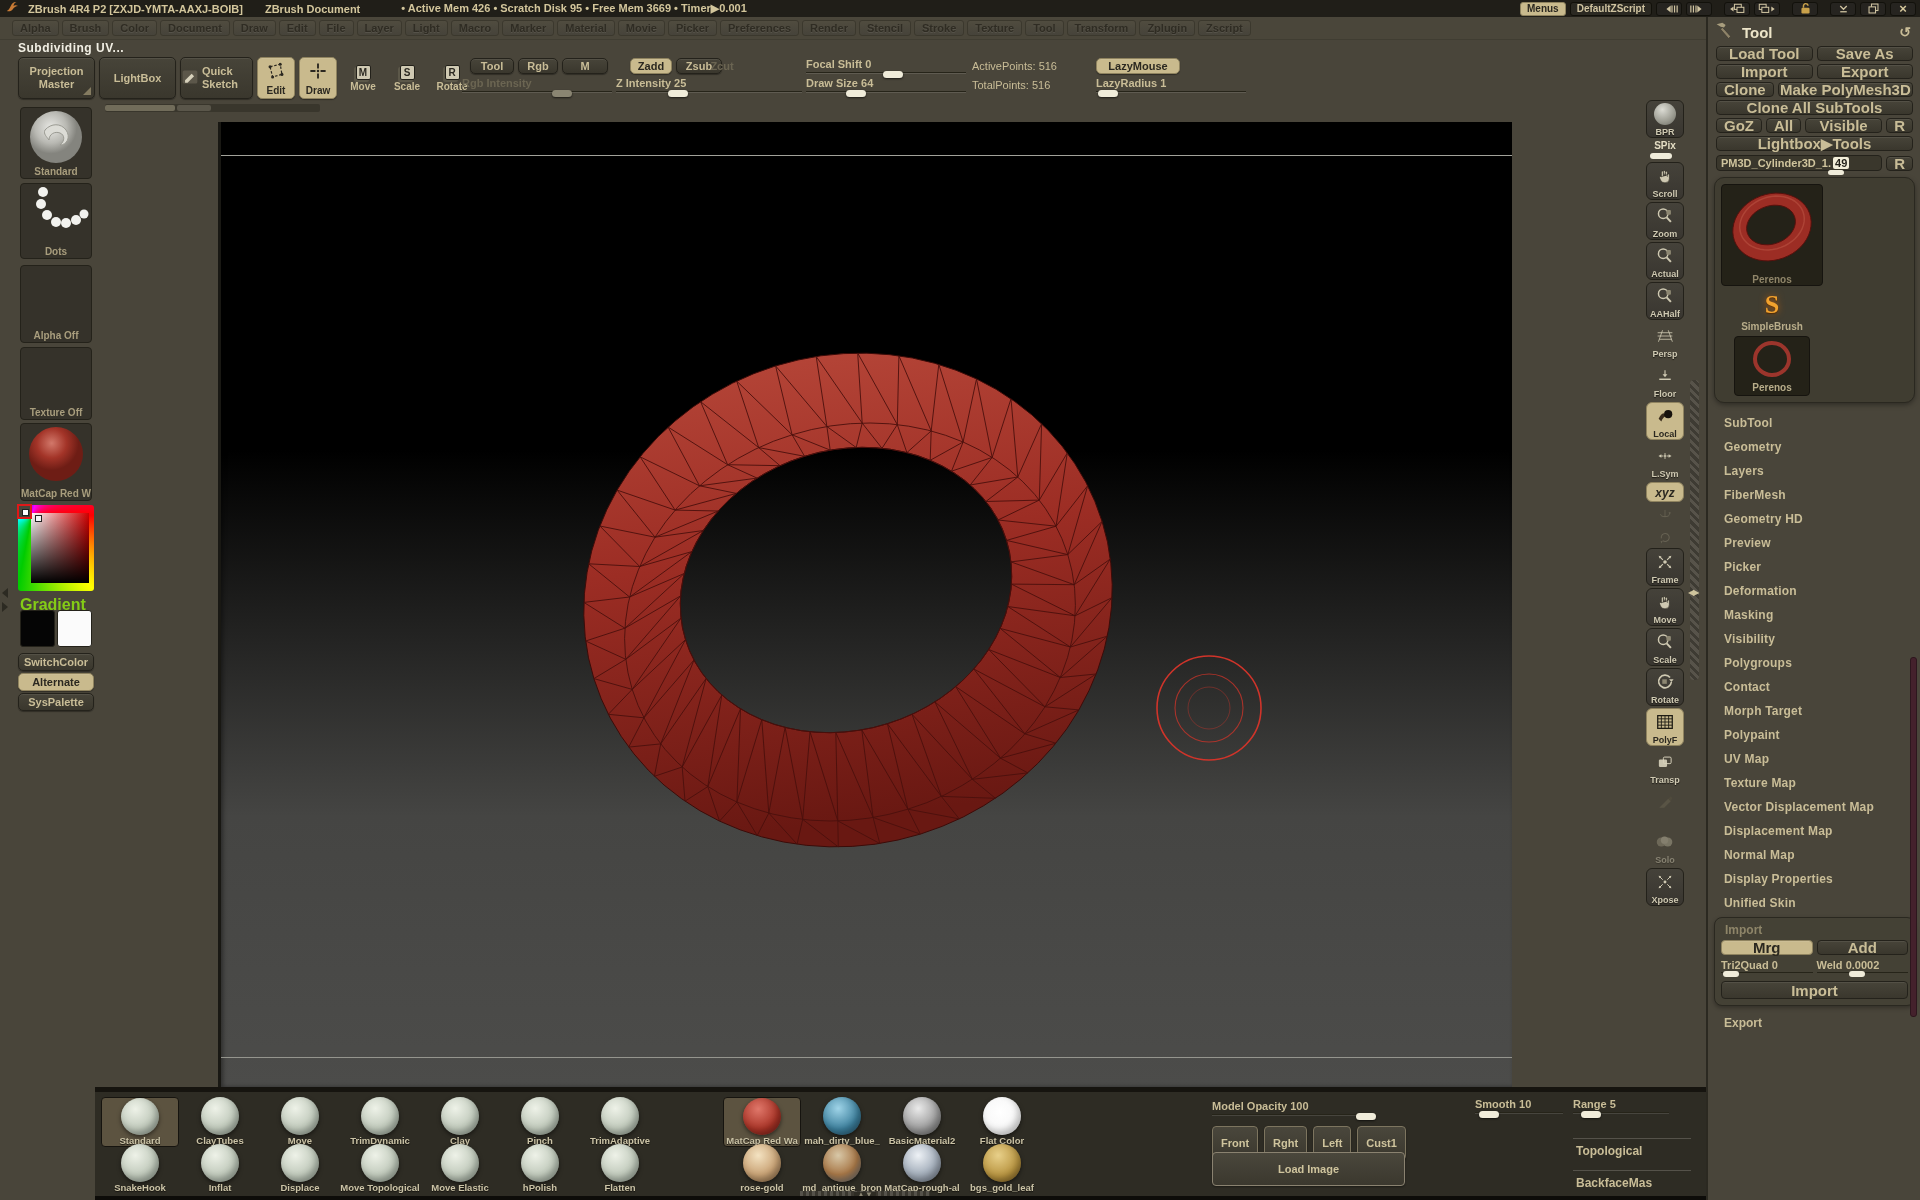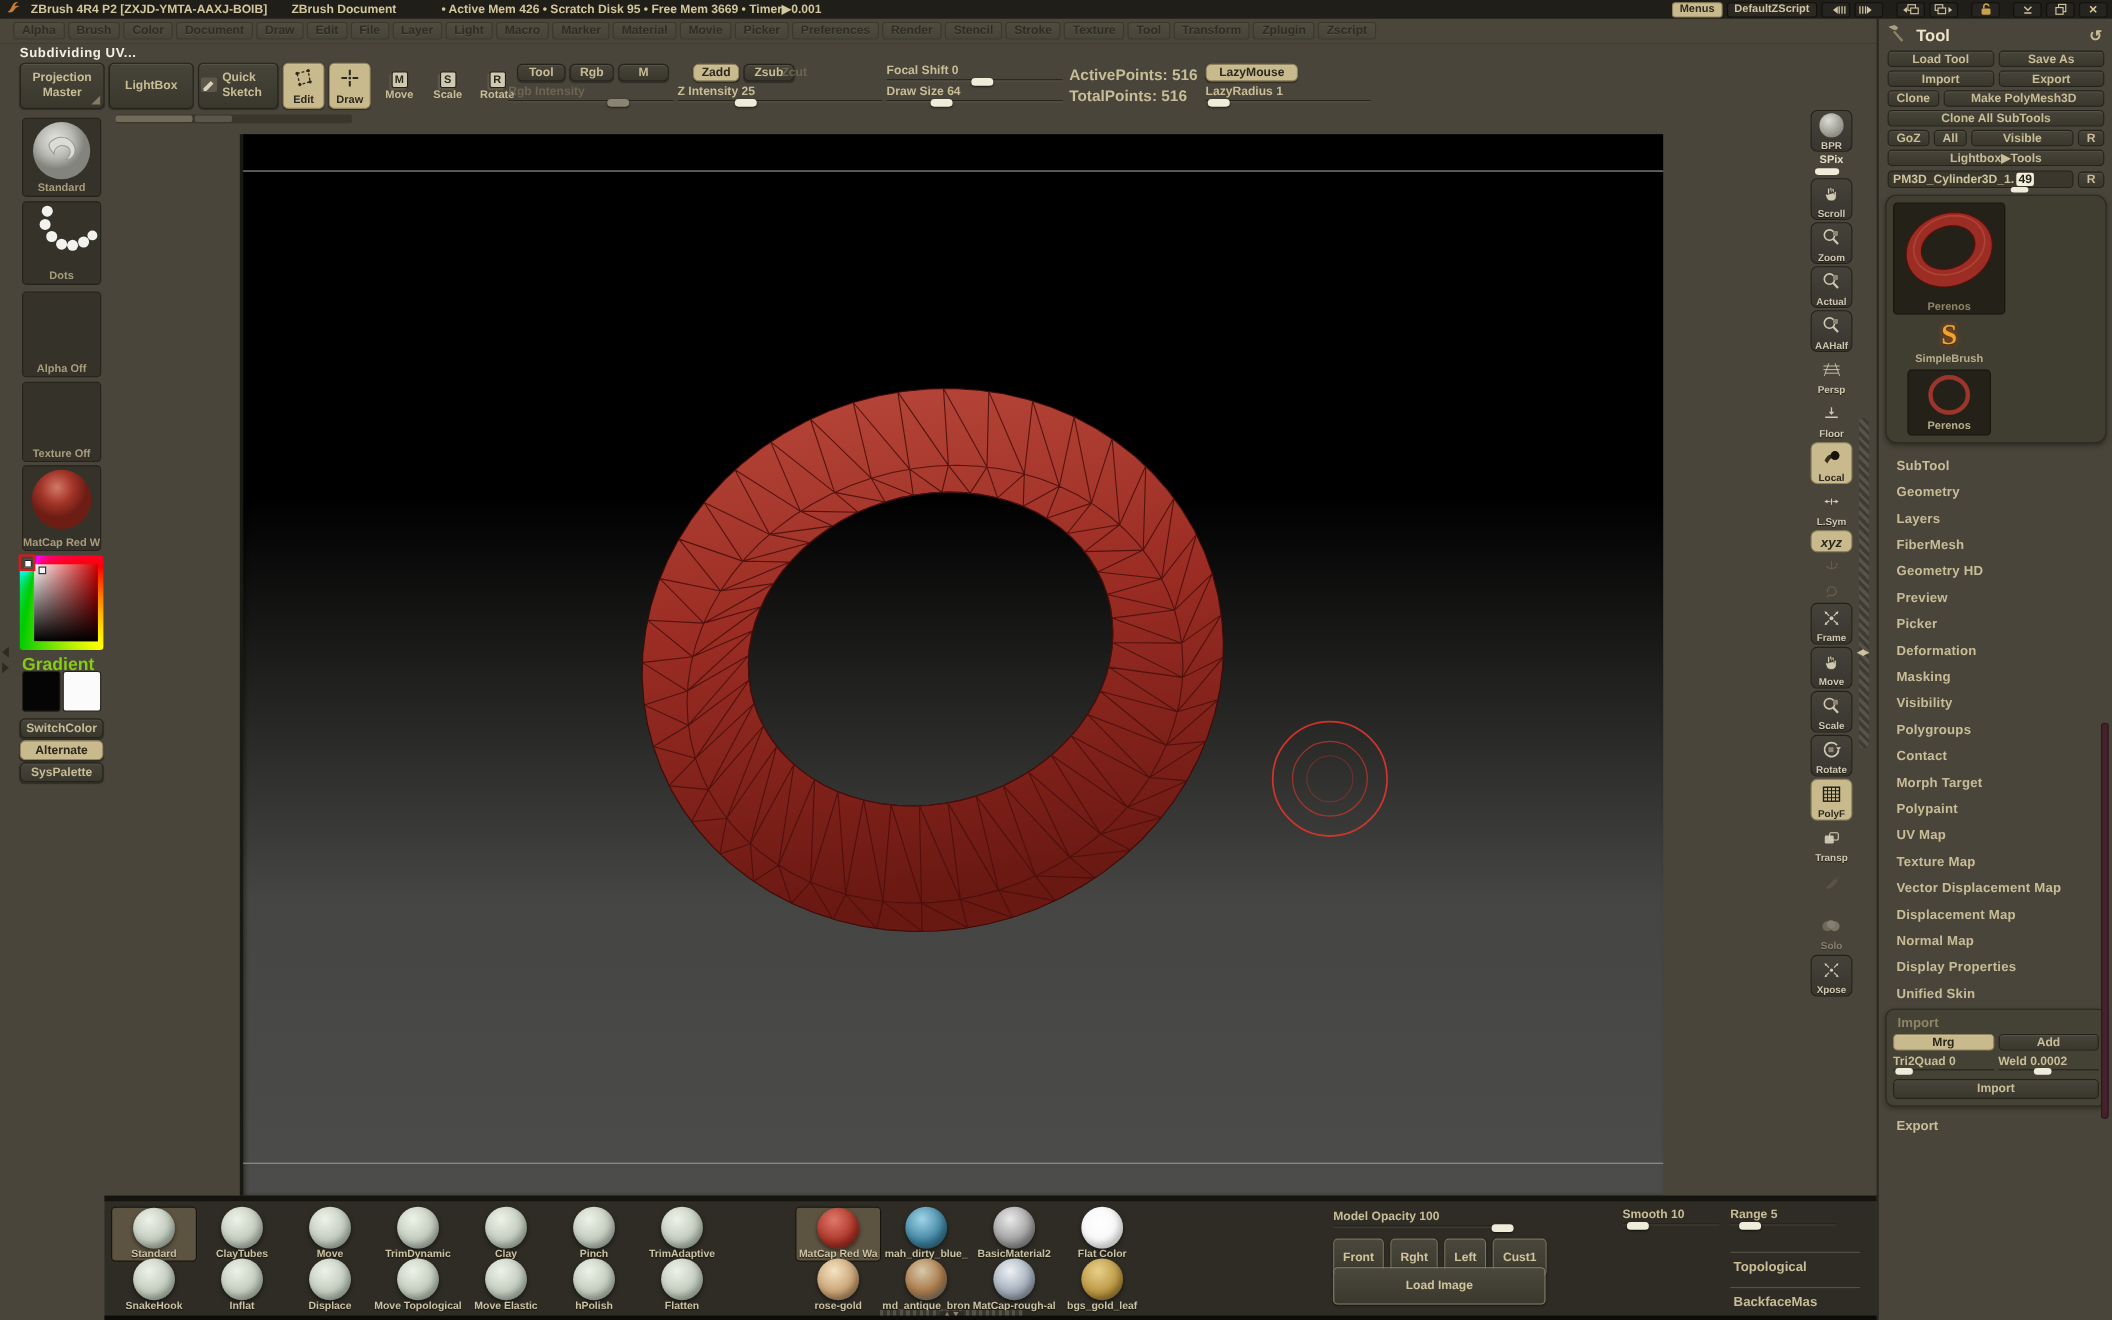--- a/index.html
+++ b/index.html
@@ -43,21 +43,21 @@
     border-left:8px solid transparent; border-bottom:8px solid #847b60; }
 
   .zslider { position:absolute; height:17px; }
   .zslider .sl-label { position:absolute; left:0; top:0; font-size:11px; font-weight:bold; color:#c9bd97; white-space:nowrap; }
   .zslider .sl-track { position:absolute; left:0; right:0; bottom:2px; height:1px; background:#262419;
     box-shadow:0 1px 0 rgba(255,255,255,.12); }
   .zslider .sl-knob { position:absolute; bottom:-3px; width:20px; height:7px; border-radius:4px;
     background:#f0ecda; box-shadow:0 1px 2px rgba(0,0,0,.6); }
   .zslider.dim .sl-label { color:#6b6552; }
   .zslider.dim .sl-knob { background:#8a8572; }
-  .pointcount { position:absolute; font-size:14px; font-weight:bold; color:#c9bd97; white-space:nowrap; }
+  .pointcount { position:absolute; font-size:11px; font-weight:normal; color:#c9bd97; white-space:nowrap; }
 
   .mini-scroll { position:absolute; left:105px; top:104px; width:215px; height:8px; background:#39362c; border-radius:2px; }
   .mini-scroll .seg1 { position:absolute; left:0; top:1px; width:70px; height:6px; background:#716c5a; border-radius:2px; }
   .mini-scroll .seg2 { position:absolute; left:72px; top:1px; width:34px; height:6px; background:#5a564a; border-radius:2px; }
 
   
   .sidebar { position:absolute; left:0; top:100px; width:100px; height:990px; }
   .side-thumb { position:absolute; left:20px; width:72px; background:#35322a; border:1px solid #24221a;
     border-radius:4px; overflow:hidden; }
   .side-thumb .tlabel { position:absolute; left:0; right:0; bottom:1px; text-align:center; font-size:10px;
@@ -102,21 +102,21 @@
     background:repeating-linear-gradient(45deg,#57534a 0 3px,#3e3b33 3px 6px); }
   .strip-arrows { position:absolute; left:1688px; top:588px; color:#cfc49d; font-size:8px; letter-spacing:-1px; }
 
   
   .tool-panel { position:absolute; left:1706px; top:17px; width:214px; height:1183px; background:#49453a;
     border-left:2px solid #2b2921; padding:4px 5px 0 6px; }
   .tp-header { display:flex; align-items:center; gap:8px; height:22px; }
   .tp-title { color:#ece4c8; font-size:15px; font-weight:bold; }
   .tp-reset { margin-left:auto; color:#c9bd97; font-size:14px; font-weight:bold; margin-right:4px; }
   .tp-row { display:flex; gap:4px; margin:3px 2px; }
-  .tp-btn { flex:1; height:15px; font-size:11px; font-weight:bold; color:#c9bd97; border-radius:4px;
+  .tp-btn { flex:1; height:15px; font-size:15px; font-weight:bold; color:#c9bd97; border-radius:4px;
     background:linear-gradient(#474439,#3a372d); border:1px solid #24221b; display:flex; align-items:center;
     justify-content:center; white-space:nowrap; box-shadow:inset 0 1px 0 rgba(255,255,255,.07); }
   .tp-btn.sm { flex:0 0 auto; padding:0 7px; }
   .tname-row { display:flex; gap:4px; margin:4px 2px; align-items:center; position:relative; }
   .tname-field { flex:1; height:16px; background:#3a372c; border:1px solid #24221b; border-radius:4px;
     color:#cfc49d; font-size:11px; font-weight:bold; display:flex; align-items:center; padding:0 4px; gap:2px; }
   .tname-val { background:#f2eed9; color:#211f18; padding:0 2px; border-radius:2px; }
   .tname-knob { position:absolute; left:112px; bottom:-4px; width:16px; height:5px; background:#f0ecda; border-radius:3px; }
   .thumbs-box { margin:6px 0 2px 0; background:#403d31; border:1px solid #2a2820; border-radius:10px;
     padding:6px; display:flex; gap:6px; box-shadow:0 2px 5px rgba(0,0,0,.35); }

